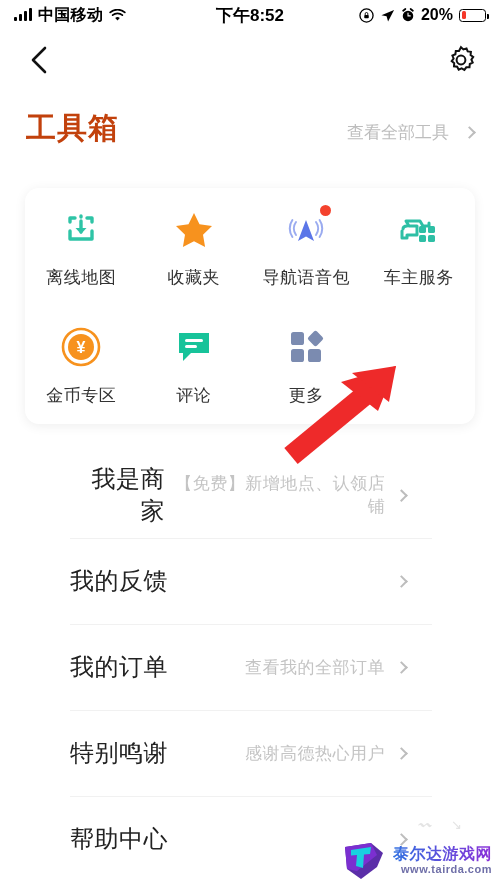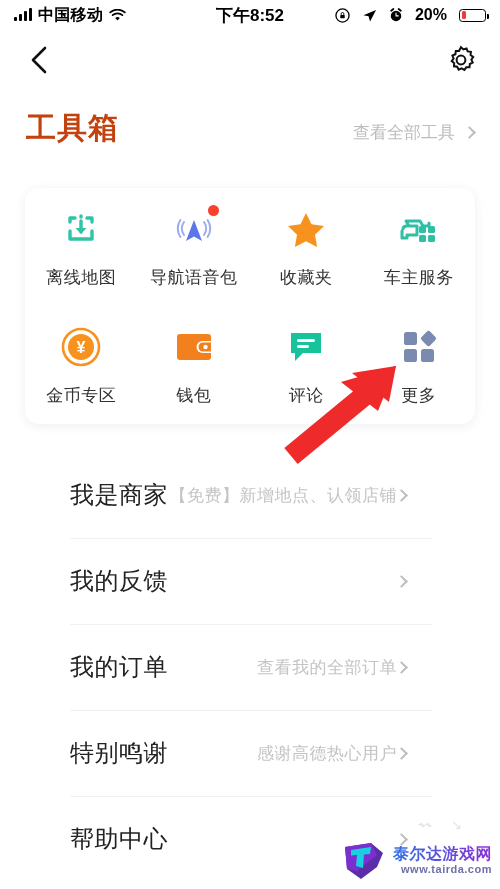--- a/index.html
+++ b/index.html
@@ -11,21 +11,21 @@
   }
   .phone { position: relative; width: 500px; height: 889px; background: #ffffff; text-align: right; }
 
   
   .statusbar {
     height: 30px; display: flex; align-items: center;
     padding: 0 14px; font-size: 17px; font-weight: 700; color: #000;
   }
   .sb-left { display: flex; align-items: center; gap: 6px; flex: 1; }
   .sb-center { display: flex; align-items: center; justify-content: center; flex: 0 0 auto; }
-  .sb-right { display: flex; align-items: center; gap: 12px; flex: 1; justify-content: flex-end; }
+  .sb-right { display: flex; align-items: center; gap: 6px; flex: 1; justify-content: flex-end; }
   .signal { display: flex; align-items: flex-end; gap: 2px; height: 12px; }
   .signal i { display: block; width: 3px; background: #000; border-radius: 1px; }
   .signal i:nth-child(1) { height: 4px; }
   .signal i:nth-child(2) { height: 7px; }
   .signal i:nth-child(3) { height: 10px; }
   .signal i:nth-child(4) { height: 13px; }
   .carrier { font-size: 16px; font-weight: 700; letter-spacing: .3px; }
   .clock { font-size: 17px; font-weight: 700; }
   .battery {
     width: 27px; height: 13px; border: 1.6px solid #000; border-radius: 3.5px;
@@ -42,21 +42,21 @@
   .navbar { height: 60px; display: flex; align-items: center; justify-content: space-between; padding: 0 22px; }
   .back-btn { width: 34px; height: 34px; display: flex; align-items: center; justify-content: center; cursor: pointer; }
   .gear-btn { width: 34px; height: 34px; display: flex; align-items: center; justify-content: center; cursor: pointer; }
 
   
   .section-head {
     display: flex; align-items: baseline; justify-content: space-between;
     padding: 18px 26px 0 26px;
   }
   .section-title { font-size: 30px; font-weight: 700; color: #c2410c; letter-spacing: 1px; }
-  .section-more { display: flex; align-items: center; gap: 10px; color: #bdbdbd; font-size: 17px; }
+  .section-more { display: flex; align-items: center; gap: 16px; color: #bdbdbd; font-size: 17px; }
   .chev { display: inline-block; width: 9px; height: 9px; border-right: 2px solid #bdbdbd; border-top: 2px solid #bdbdbd; transform: rotate(45deg); }
 
   
   .tools-card {
     position: absolute; left: 25px; top: 188px; width: 450px; height: 236px;
     background: #fff; border-radius: 14px;
     box-shadow: 0 2px 12px rgba(0,0,0,0.07);
     display: grid; grid-template-columns: repeat(4, 1fr); grid-template-rows: repeat(2, 1fr);
   }
   .tool {
@@ -73,21 +73,21 @@
   
   .list { position: absolute; left: 0; top: 452px; width: 432px; padding-left: 44px; }
   .row {
     height: 86px; display: flex; align-items: center; justify-content: space-between;
     padding: 0 26px; cursor: pointer; position: relative;
   }
   .row + .row::before {
     content: ""; position: absolute; left: 26px; right: 0; top: 0; height: 1px; background: #f1f1f1;
   }
   .row-title { font-size: 24px; color: #222; letter-spacing: .5px; }
-  .row-right { display: flex; align-items: center; }
+  .row-right { display: flex; align-items: center; gap: 12px; }
   .row-sub { font-size: 17px; color: #c4c4c4; letter-spacing: .5px; }
 
   
   .arrow-anno { position: absolute; left: 0; top: 0; width: 500px; height: 889px; pointer-events: none; }
 
   
   .watermark {
     position: absolute; right: 8px; bottom: 6px; display: flex; align-items: center; gap: 6px;
   }
   .wm-text { display: flex; flex-direction: column; line-height: 1.1; }
@@ -181,45 +181,45 @@
           </g>
           <path d="M22 14 v11" stroke="#2ec4a6" stroke-width="3.4" stroke-linecap="round"></path>
           <path d="M16.5 21 L22 27 L27.5 21 Z" fill="#2ec4a6"></path>
         </svg>
       </span>
       <span class="lbl">离线地图</span>
     </div>
 
     <div class="tool">
       <span class="ico">
+        <svg width="42" height="42" viewBox="0 0 42 42">
+          <path d="M21 5 L26.5 16.2 L39 18 L30 26.7 L32.1 39 L21 33.2 L9.9 39 L12 26.7 L3 18 L15.5 16.2 Z" fill="#f7921e"></path>
+        </svg>
+      </span>
+      <span class="lbl">收藏夹</span>
+    </div>
+
+    <div class="tool">
+      <span class="ico">
         <svg width="44" height="44" viewBox="0 0 44 44">
           <path d="M22 13 L30 34 L22 29.5 L14 34 Z" fill="#5b76e8"></path>
           <g stroke="#9aabf0" stroke-width="2" fill="none" stroke-linecap="round">
             <path d="M12 15 a11 11 0 0 0 0 13"></path>
             <path d="M8.4 13 a15 15 0 0 0 0 17"></path>
             <path d="M32 15 a11 11 0 0 1 0 13"></path>
             <path d="M35.6 13 a15 15 0 0 1 0 17"></path>
           </g>
         </svg>
         <span class="dot-badge"></span>
       </span>
       <span class="lbl">导航语音包</span>
     </div>
 
     <div class="tool">
       <span class="ico">
-        <svg width="42" height="42" viewBox="0 0 42 42">
-          <path d="M21 5 L26.5 16.2 L39 18 L30 26.7 L32.1 39 L21 33.2 L9.9 39 L12 26.7 L3 18 L15.5 16.2 Z" fill="#f7921e"></path>
-        </svg>
-      </span>
-      <span class="lbl">收藏夹</span>
-    </div>
-
-    <div class="tool">
-      <span class="ico">
         <svg width="46" height="44" viewBox="0 0 46 44">
           <path d="M6 24 v7 h5 v-3 h10 v-9 h-8 l-3 -5 h14 l3 5 h6 v-3" fill="none" stroke="#2ebfa5" stroke-width="3" stroke-linecap="round" stroke-linejoin="round"></path>
           <path d="M7 22 c0 -2 2 -3 4 -3" fill="none" stroke="#2ebfa5" stroke-width="3" stroke-linecap="round"></path>
           <rect x="23" y="19" width="7" height="7" rx="1.6" fill="#2ebfa5"></rect>
           <rect x="32" y="19" width="7" height="7" rx="1.6" fill="#2ebfa5"></rect>
           <rect x="23" y="28" width="7" height="7" rx="1.6" fill="#2ebfa5"></rect>
           <rect x="32" y="28" width="7" height="7" rx="1.6" fill="#2ebfa5"></rect>
         </svg>
       </span>
       <span class="lbl">车主服务</span>
@@ -229,32 +229,20 @@
       <span class="ico">
         <svg width="44" height="44" viewBox="0 0 44 44">
           <circle cx="22" cy="22" r="18" fill="none" stroke="#f7921e" stroke-width="2.6"></circle>
           <circle cx="22" cy="22" r="13" fill="#f7921e"></circle>
           <text x="22" y="28" font-size="16" font-weight="700" fill="#ffffff" text-anchor="middle" font-family="'Liberation Sans', sans-serif">¥</text>
         </svg>
       </span>
       <span class="lbl">金币专区</span>
     </div>
 
-    <div class="tool">
-      <span class="ico">
-        <svg width="44" height="36" viewBox="0 0 44 36">
-          <rect x="5" y="5" width="34" height="26" rx="3" fill="#f2811d"></rect>
-          <path d="M39 12 h-9 a6 6 0 0 0 0 12 h9 z" fill="#f2811d"></path>
-          <path d="M39 12 h-8.5 a6 6 0 0 0 0 12 H39" fill="#ffffff"></path>
-          <path d="M39 13.5 h-8 a4.5 4.5 0 0 0 0 9 H39 z" fill="#f2811d"></path>
-          <circle cx="33.5" cy="18" r="2.2" fill="#ffffff"></circle>
-        </svg>
-      </span>
-      <span class="lbl">钱包</span>
-    </div>
 
     <div class="tool">
       <span class="ico">
         <svg width="42" height="40" viewBox="0 0 42 40">
           <path d="M6 6 h30 v20 h-18 l-8 8 v-8 h-4 z" fill="#17c39a"></path>
           <rect x="12" y="12" width="18" height="3" rx="1.5" fill="#ffffff"></rect>
           <rect x="12" y="18" width="12" height="3" rx="1.5" fill="#ffffff"></rect>
         </svg>
       </span>
       <span class="lbl">评论</span>

